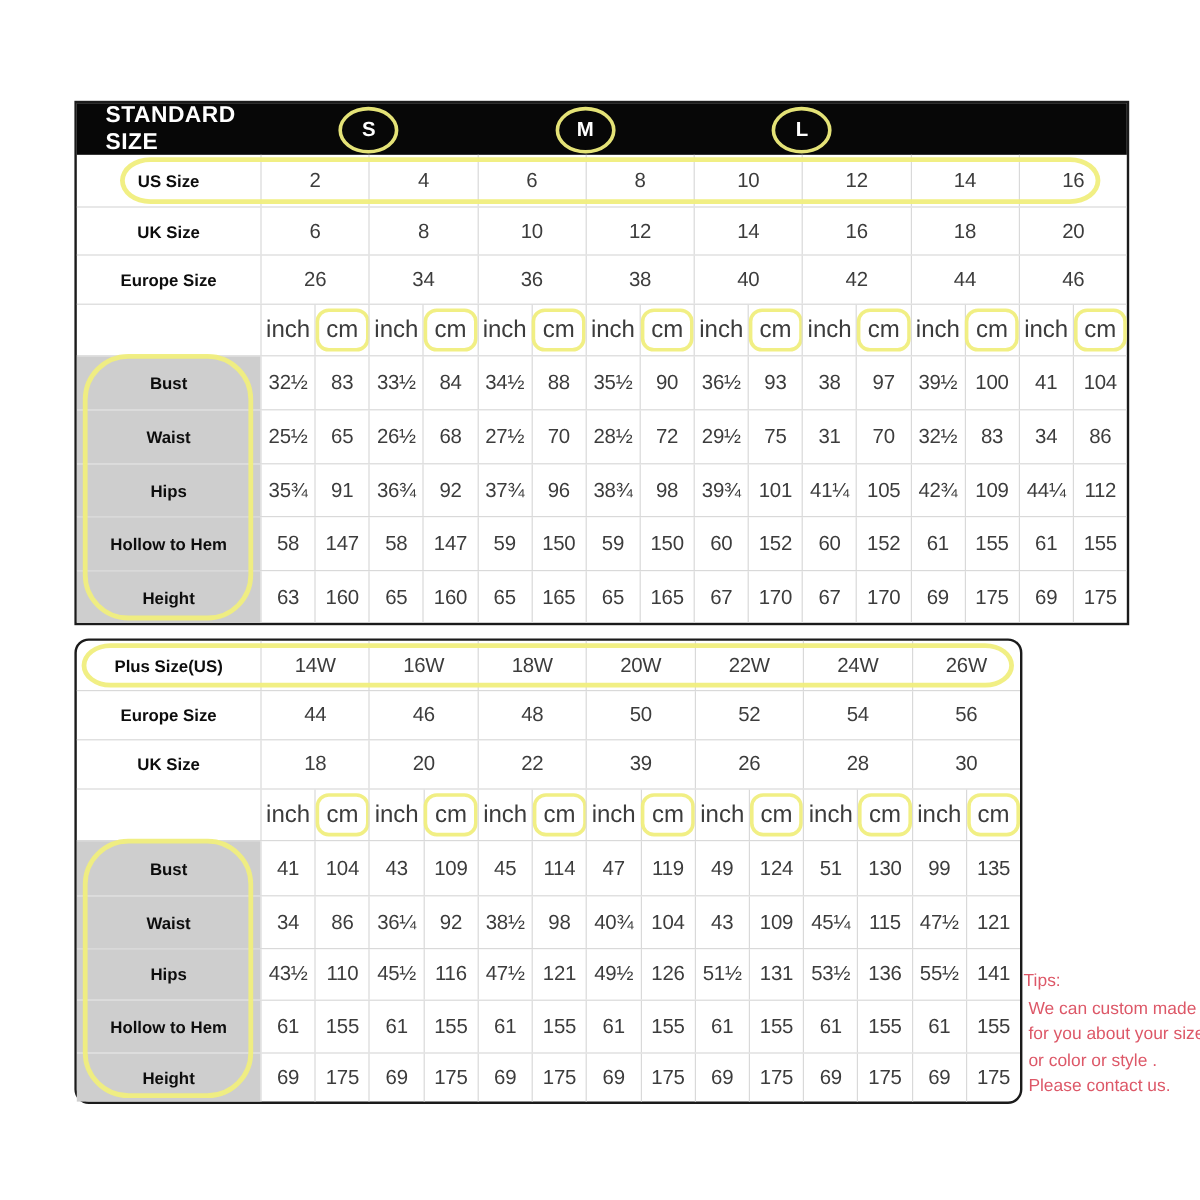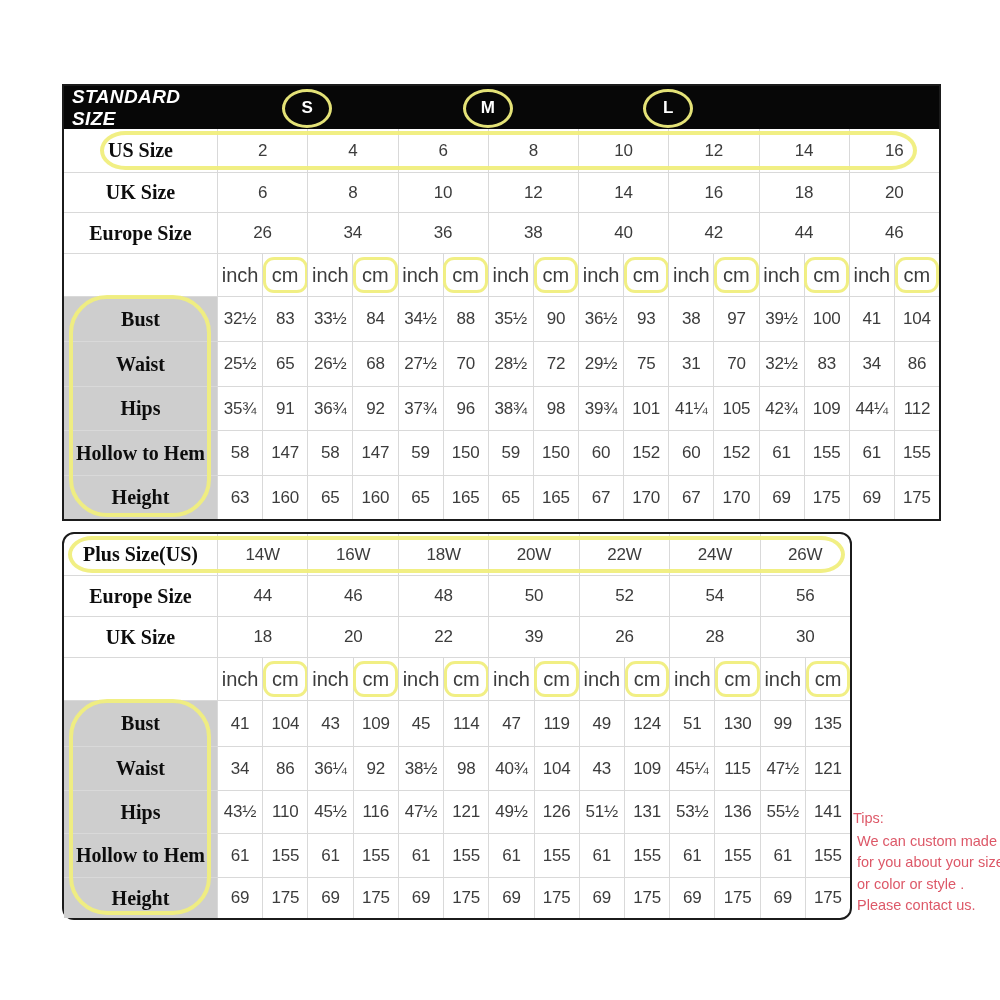--- a/index.html
+++ b/index.html
@@ -7,31 +7,31 @@
     position:relative;width:1000px;height:1000px;background:#ffffff;
     font-family:"Liberation Sans","DejaVu Sans",sans-serif;
     --yellow:rgba(240,238,125,.95);--gray:#cecece;--red:#dd5868;--grid:#d9d9d9;
     overflow:hidden;
   }
   .size-table{position:absolute;border:2px solid #1b1b1b;background:#fff;box-sizing:content-box;}
   #std-table{left:62px;top:84px;width:875px;}
   #plus-table{left:62px;top:532px;width:786px;border-radius:12px;}
 
   .t-header{display:grid;grid-template-columns:153px repeat(4,1fr);align-items:center;height:43px;background:#070707;}
-  .t-title{color:#ffffff;font-weight:bold;font-size:19px;padding-left:8px;letter-spacing:.4px;font-style:italic;}
+  .t-title{color:#ffffff;font-weight:bold;font-size:19px;padding-left:24px;letter-spacing:.4px;}
   .letter-box{display:flex;justify-content:center;align-items:center;}
   .size-letter-oval{display:flex;align-items:center;justify-content:center;
     width:44px;height:33px;border:3px solid var(--yellow);border-radius:50%;
     color:#fff;font-weight:bold;font-size:17px;}
 
   .t-row{display:flex;border-top:1px solid var(--grid);}
   .t-body > .t-row:first-child{border-top:none;}
   .cell{display:flex;align-items:center;justify-content:center;border-left:1px solid var(--grid);box-sizing:border-box;min-width:0;}
   .t-row .cell:first-child{border-left:none;}
-  .lab{flex:0 0 153px;font-weight:bold;font-size:20px;color:#0d0d0d;font-family:Liberation Serif, serif;}
+  .lab{flex:0 0 153px;font-weight:bold;font-size:14px;color:#0d0d0d;}
   .mlab{background:var(--gray);}
   .val{flex:1;font-size:17px;color:#3c3c3c;letter-spacing:-0.2px;}
   .sp2{flex:2;}
   .unit{flex:1;font-size:20px;color:#3c3c3c;}
   .cm-box{display:inline-block;border:3px solid var(--yellow);border-radius:11px;padding:5px 6px;line-height:1;}
 
   .ann{position:absolute;border:4px solid var(--yellow);pointer-events:none;box-sizing:border-box;}
   .row-oval{border-radius:26px / 20px;}
   .stadium{border-radius:38px;}
 

